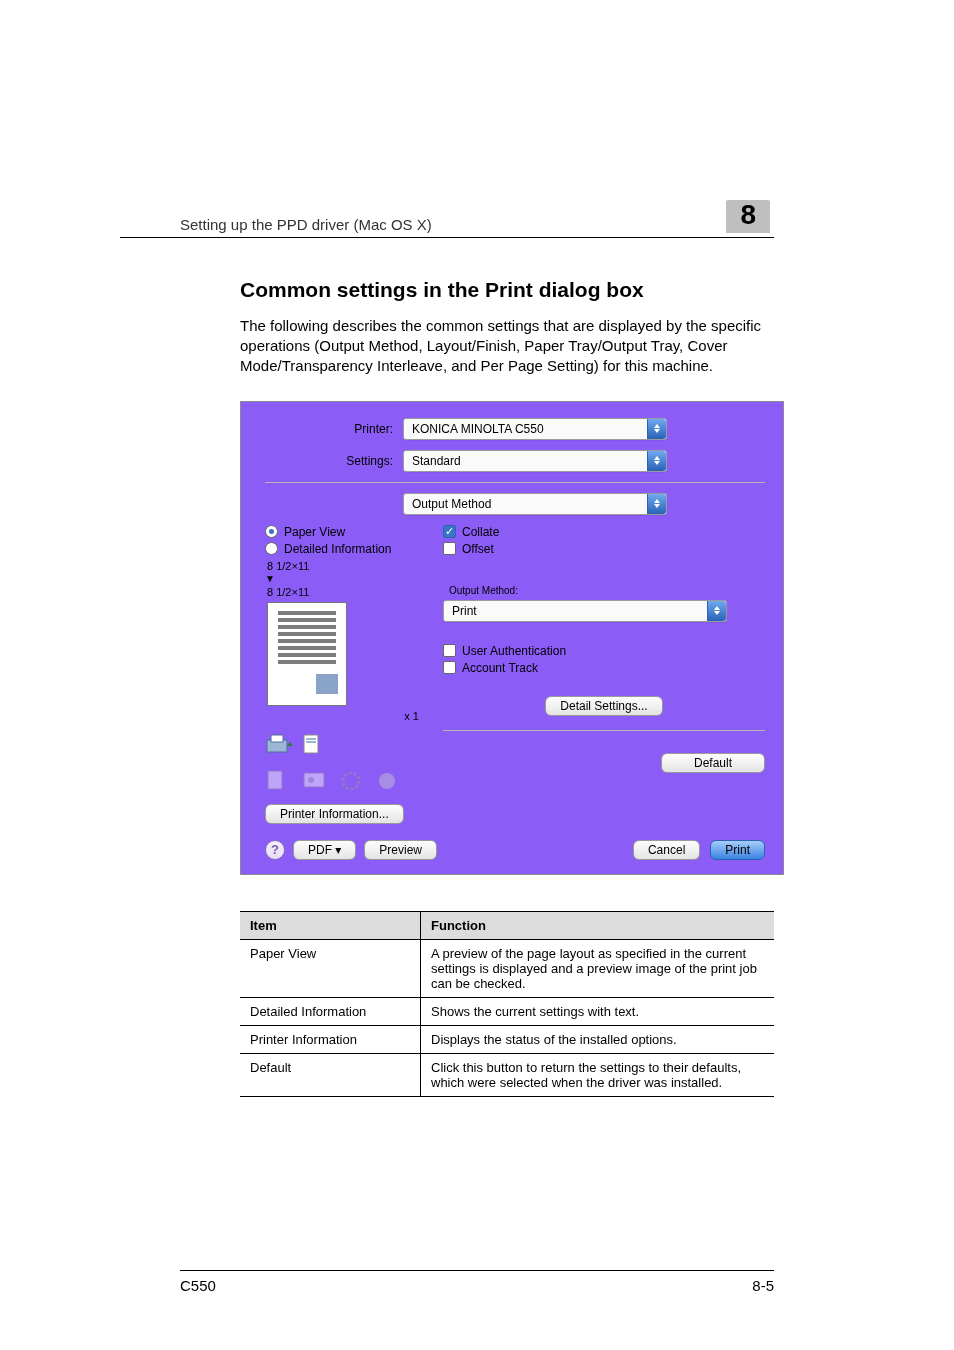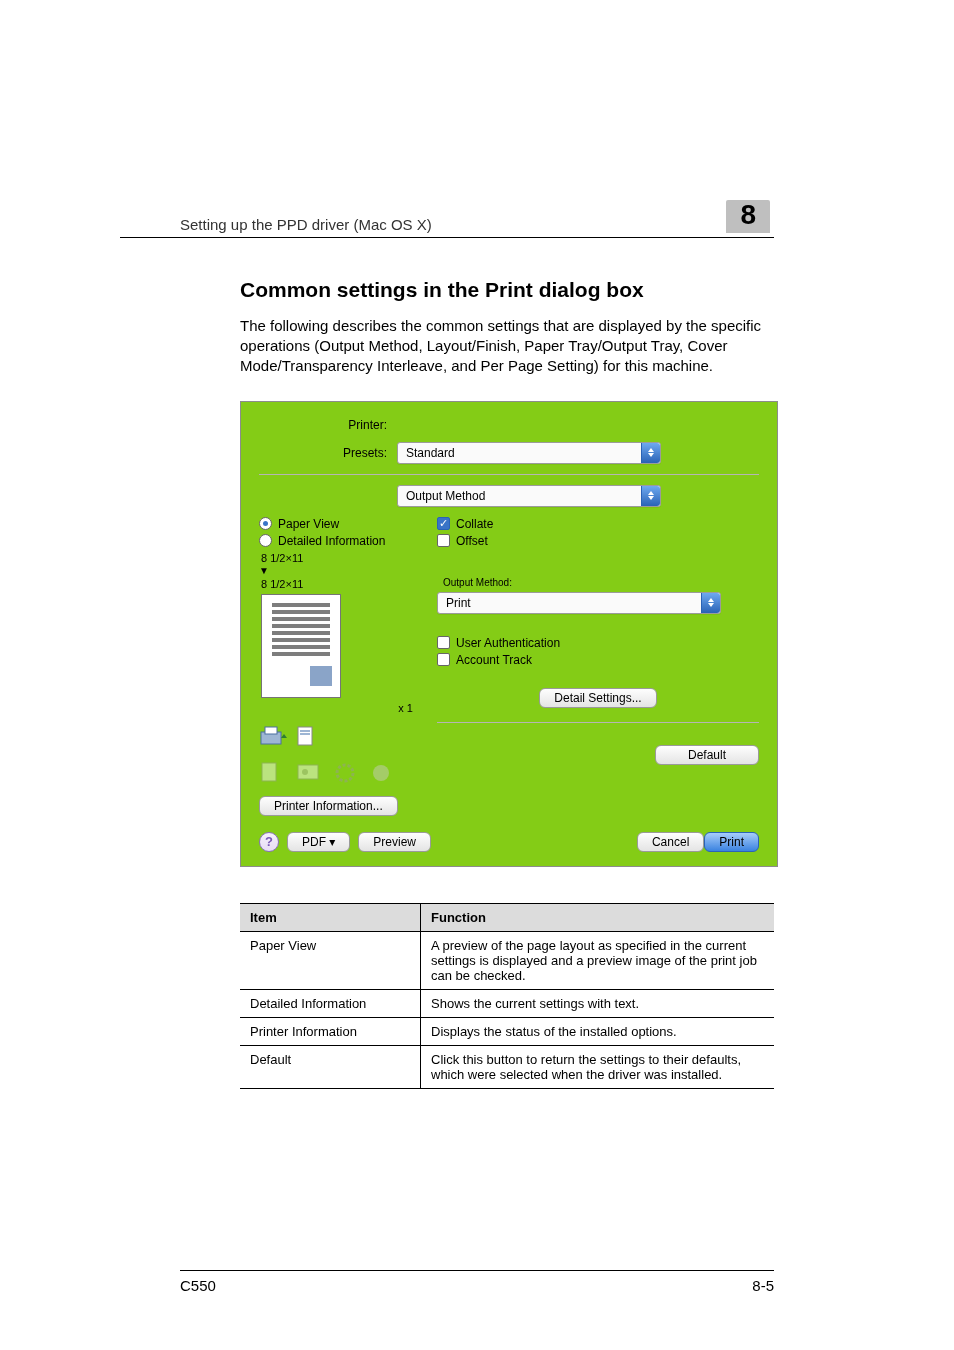--- a/index.html
+++ b/index.html
@@ -4,21 +4,21 @@
 <style>
   html,body{margin:0;padding:0;background:#fff;font-family:Arial,Helvetica,sans-serif;color:#000}
   .page{width:954px;height:1350px;margin:0 auto;position:relative;box-sizing:border-box;padding:200px 180px 60px 180px}
   .running-head{display:flex;align-items:flex-end;justify-content:space-between;border-bottom:1px solid #000;padding:0 4px 4px 60px;margin-left:-60px}
   .running-head .left{font-size:15px;color:#333}
   .running-head .right{font-size:28px;font-weight:bold;background:#bfbfbf;padding:0 14px 2px 14px;line-height:1.1;border-radius:2px 2px 0 0}
   .body{padding-top:40px;padding-left:60px}
   h3.section{font-size:21px;font-weight:bold;margin:0 0 14px 0}
   p.intro{font-size:15px;line-height:1.35;margin:0 0 24px 0}
   
-  .mac{width:500px;margin:0 auto 36px auto;background:#84cc16;border:1px solid #8c8c8c;padding:16px 18px 14px 18px;font-family:"Lucida Grande","Geneva",Arial,sans-serif;font-size:12px;color:#000}
+  .mac{width:500px;margin:0 auto 36px auto;background:#8b5cf6;border:1px solid #8c8c8c;padding:16px 18px 14px 24px;font-family:"Lucida Grande","Geneva",Arial,sans-serif;font-size:12px;color:#000}
   .row{display:flex;align-items:center;margin-bottom:10px}
   .row .lbl{flex:0 0 128px;text-align:right;margin-right:10px}
   .combo{position:relative;display:inline-block;background:#fafafa;border:1px solid #9b9b9b;border-radius:3px;height:20px;line-height:20px;padding:0 24px 0 8px;box-shadow:0 1px 0 rgba(0,0,0,.05)}
   .combo.wide{width:230px}
   .combo .cap{position:absolute;right:0;top:0;bottom:0;width:18px;border-left:1px solid #2a63b6;background:linear-gradient(#6ea9f0,#2a63b6);border-radius:0 3px 3px 0;display:flex;flex-direction:column;justify-content:center;align-items:center;gap:1px}
   .cap::before,.cap::after{content:"";width:0;height:0;border-left:3px solid transparent;border-right:3px solid transparent}
   .cap::before{border-bottom:4px solid #fff}
   .cap::after{border-top:4px solid #fff}
   .divider{border-top:1px solid #b5b5b5;margin:4px 0 10px 0}
   .mid{display:flex;gap:18px}
@@ -62,23 +62,27 @@
     <div class="right">8</div>
   </div>
 
   <div class="body">
     <h3 class="section">Common settings in the Print dialog box</h3>
     <p class="intro">The following describes the common settings that are displayed by the specific operations (Output Method, Layout/Finish, Paper Tray/Output Tray, Cover Mode/Transparency Interleave, and Per Page Setting) for this machine.</p>
 
     <div class="mac">
       <div class="row">
         <div class="lbl">Printer:</div>
+        <div class="combo wide">
+          <span>KONICA MINOLTA C550</span>
+          <span class="cap"></span>
+        </div>
       </div>
       <div class="row">
-        <div class="lbl">Presets:</div>
+        <div class="lbl">Settings:</div>
         <div class="combo wide">
           <span>Standard</span>
           <span class="cap"></span>
         </div>
       </div>
       <div class="divider"></div>
       <div class="row">
         <div class="lbl"></div>
         <div class="combo wide">
           <span>Output Method</span>
@@ -176,21 +180,21 @@
           </div>
         </div>
       </div>
 
       <div class="foot-row">
         <div style="display:flex;align-items:center;gap:8px">
           <div class="help">?</div>
           <span class="mac-btn">PDF ▾</span>
           <span class="mac-btn">Preview</span>
         </div>
-        <div style="display:flex;align-items:flex-start;">
+        <div style="display:flex;align-items:flex-start;gap:10px">
           <span class="mac-btn">Cancel</span>
           <span class="mac-btn primary">Print</span>
         </div>
       </div>
     </div>
 
     <table class="explain">
       <tbody>
           <tr>
         <th>Item</th>

